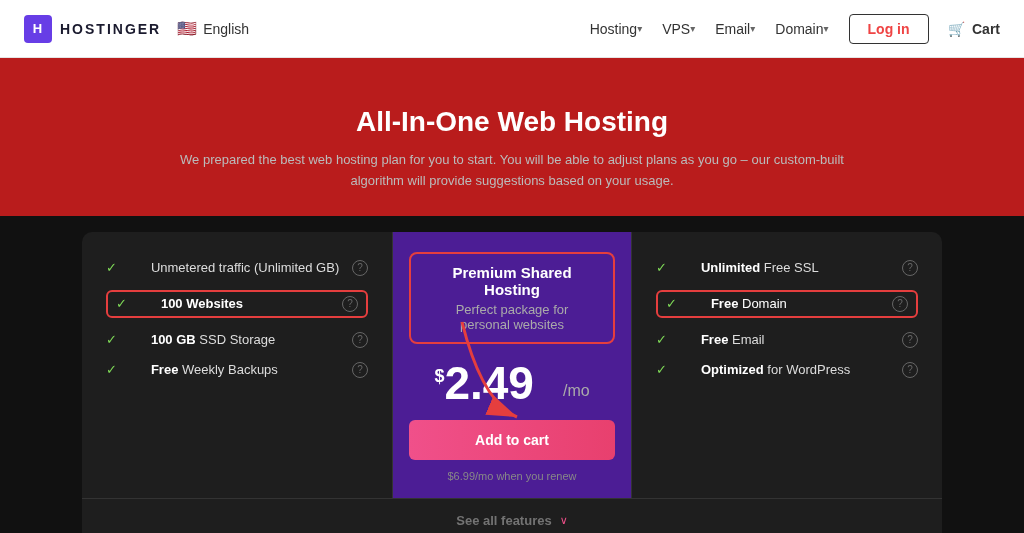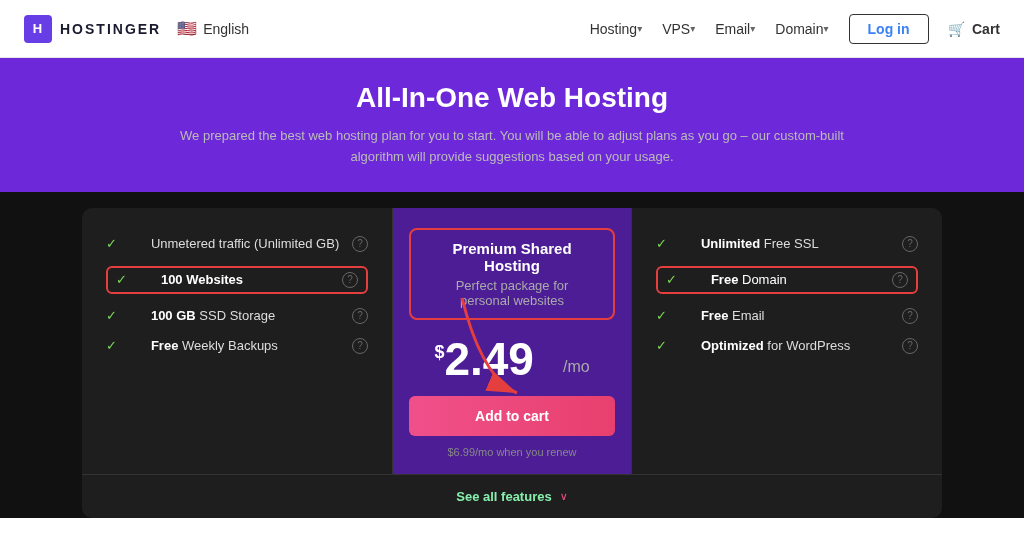--- a/index.html
+++ b/index.html
@@ -19,28 +19,28 @@
     }
     .logo-text { color: #1a1a2e; font-size: 14px; font-weight: 700; letter-spacing: 2px; text-transform: uppercase; }
     .lang-selector { display: flex; align-items: center; gap: 6px; font-size: 14px; color: #333; cursor: pointer; }
     .flag { font-size: 16px; }
 
     .navbar-right { display: flex; align-items: center; gap: 20px; }
     .nav-item { display: flex; align-items: center; font-size: 14px; color: #333; cursor: pointer; font-weight: 500; }
     .chevron { font-size: 10px; color: #666; }
     .login-btn {
       border: 1.5px solid #333; border-radius: 4px; padding: 6px 18px;
-      font-size: 14px; font-weight: 600; cursor: pointer; background: #fff; color: #3b82f6;
+      font-size: 14px; font-weight: 600; cursor: pointer; background: #fff; color: #ef4444;
     }
     .cart-btn { display: flex; align-items: center; gap: 6px; font-size: 14px; font-weight: 600; cursor: pointer; color: #333; }
 
     
     .hero {
-      background: #6d28d9; color: #fff; text-align: center;
-      padding: 24px 20px 24px;
+      background: #b91c1c; color: #fff; text-align: center;
+      padding: 48px 20px 24px;
     }
     .hero h1 { font-size: 28px; font-weight: 700; margin-bottom: 12px; }
     .hero p { font-size: 13px; color: #bbb; max-width: 680px; margin: 0 auto; line-height: 1.6; }
 
     
     .pricing-section {
       background: #111; padding: 16px 40px 0;
       display: flex; justify-content: center;
     }
     .pricing-card {
@@ -102,21 +102,21 @@
       flex: 1; padding: 28px 24px;
       display: flex; flex-direction: column; gap: 14px;
     }
 
     
     .pricing-footer {
       border-top: 1px solid #333; padding: 14px;
       display: flex; justify-content: center; align-items: center; gap: 8px;
       cursor: pointer;
     }
-    .see-all { color: #86efac; font-size: 13px; font-weight: 600; }
+    .see-all { color: #737373; font-size: 13px; font-weight: 600; }
     .see-all-chevron { color: #f0508a; font-size: 11px; }
 
     
     .pricing-wrapper { position: relative; }
     .arrow-svg {
       position: absolute;
       pointer-events: none;
       z-index: 10;
     }
   </style>

